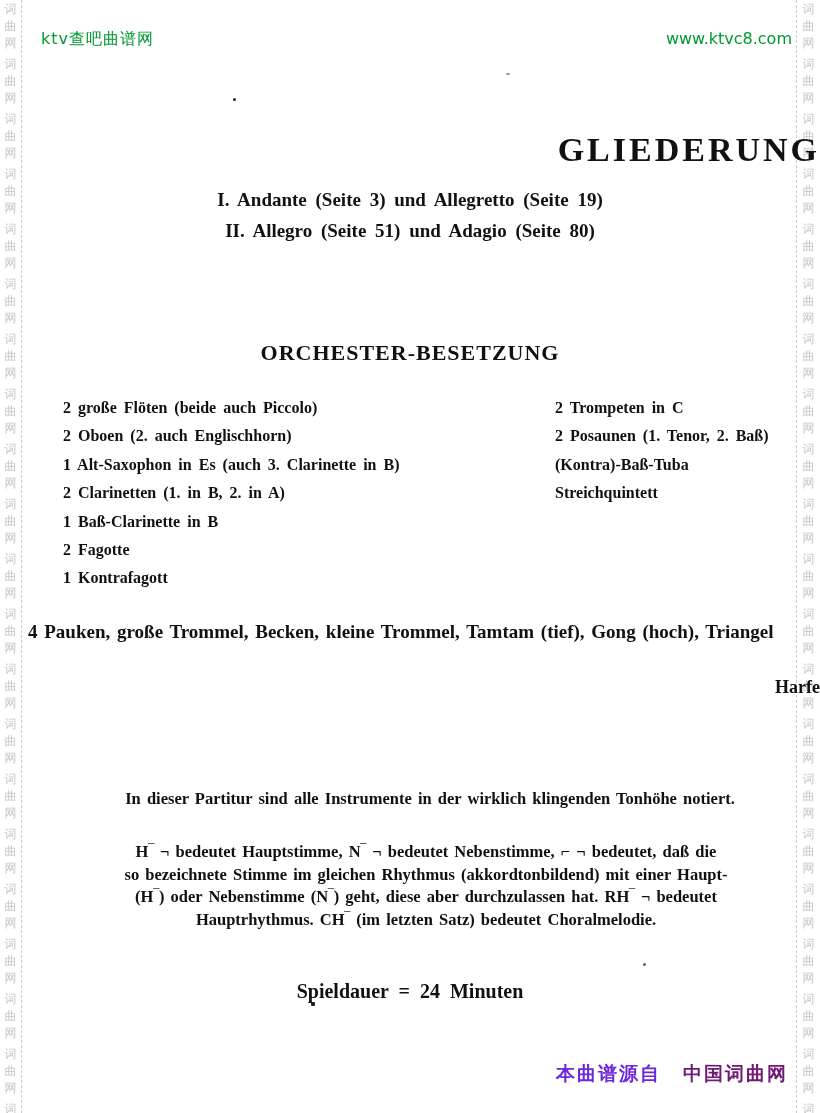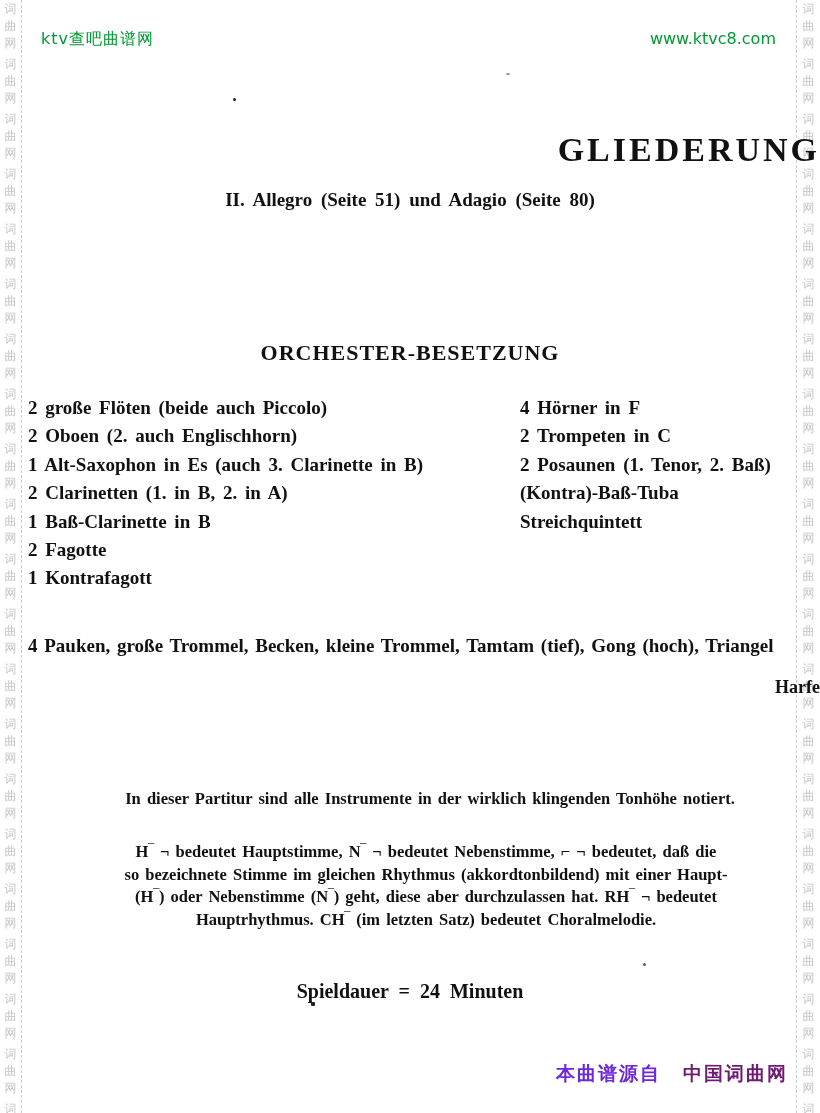--- a/index.html
+++ b/index.html
@@ -16,45 +16,45 @@
   }
   .wm-col.left  { left:0;  width:22px; border-right:1px dashed #cccccc; padding-top:1px; }
   .wm-col.right { right:0; width:24px; border-left:1px dashed #cccccc; padding-top:1px; }
   .wm-group { margin-bottom:4px; }
   
   .site-name {
     position:absolute; left:41px; top:29px; font-family:"DejaVu Sans",sans-serif;
     font-size:16px; color:#009933; letter-spacing:1px; text-decoration:none;
   }
   .site-url {
-    position:absolute; right:44px; top:29px; font-family:"DejaVu Sans",sans-serif;
+    position:absolute; right:28px; top:29px; font-family:"DejaVu Sans",sans-serif;
     font-size:16px; color:#009933; text-decoration:none;
   }
   
   .doc-title1 {
     position:absolute; top:131px; left:0; right:0; text-align:right;
     font-size:34px; font-weight:bold; letter-spacing:3px;
   }
   .movements {
     position:absolute; top:184px; left:0; right:0; text-align:center;
     font-size:19px; font-weight:bold; line-height:31px; word-spacing:4px;
   }
   .doc-title2 {
     position:absolute; top:340px; left:0; right:0; text-align:center;
     font-size:22px; font-weight:bold; letter-spacing:1px;
   }
   .inst-col {
-    position:absolute; top:394px; font-size:19px; font-weight:bold;
-    line-height:28.4px; word-spacing:3px; white-space:nowrap;
+    position:absolute; top:394px; font-size:16px; font-weight:bold;
+    line-height:28.4px; word-spacing:3px; white-space:nowrap;margin-left:35px;
   }
   .inst-col.left-col  { left:28px; }
   .inst-col.right-col { left:520px; }
   .percussion {
     position:absolute; top:621px; left:28px; right:26px; text-align:justify;
-    font-size:19px; font-weight:bold; word-spacing:2px; white-space:nowrap;margin-top:14px;
+    font-size:19px; font-weight:bold; word-spacing:2px; white-space:nowrap;
   }
   .harp {
     position:absolute; top:677px; left:0; right:0; text-align:right;
     font-size:18px; font-weight:bold;
   }
   .pitch-note {
     position:absolute; top:789px; left:0; right:0; text-align:center;
     font-size:16.5px; font-weight:bold; word-spacing:2px;margin-left:40px;
   }
   .symbol-note {
@@ -293,37 +293,37 @@
       <div class="wm-group">
         <div>词</div>
       </div>
     </div>
 
   <a class="site-name" style="color: rgb(0, 153, 51);">ktv查吧曲谱网</a>
   <a class="site-url" style="color: rgb(0, 153, 51);">www.ktvc8.com</a>
 
   <div class="doc-title1">GLIEDERUNG</div>
   <div class="movements">
+    <div>I. Andante (Seite 3) und Allegretto (Seite 19)</div>
     <div>II. Allegro (Seite 51) und Adagio (Seite 80)</div>
   </div>
 
   <div class="doc-title2">ORCHESTER-BESETZUNG</div>
 
   <div class="inst-col left-col">
     <div>2 große Flöten (beide auch Piccolo)</div>
     <div>2 Oboen (2. auch Englischhorn)</div>
     <div>1 Alt-Saxophon in Es (auch 3. Clarinette in B)</div>
     <div>2 Clarinetten (1. in B, 2. in A)</div>
     <div>1 Baß-Clarinette in B</div>
     <div>2 Fagotte</div>
     <div>1 Kontrafagott</div>
   </div>
 
   <div class="inst-col right-col">
-    <div>4 Hörner in F</div>
     <div>2 Trompeten in C</div>
     <div>2 Posaunen (1. Tenor, 2. Baß)</div>
     <div>(Kontra)-Baß-Tuba</div>
     <div>Streichquintett</div>
   </div>
 
   <div class="percussion">4 Pauken, große Trommel, Becken, kleine Trommel, Tamtam (tief), Gong (hoch), Triangel</div>
   <div class="harp">Harfe</div>
 
   <div class="pitch-note">In dieser Partitur sind alle Instrumente in der wirklich klingenden Tonhöhe notiert.</div>

